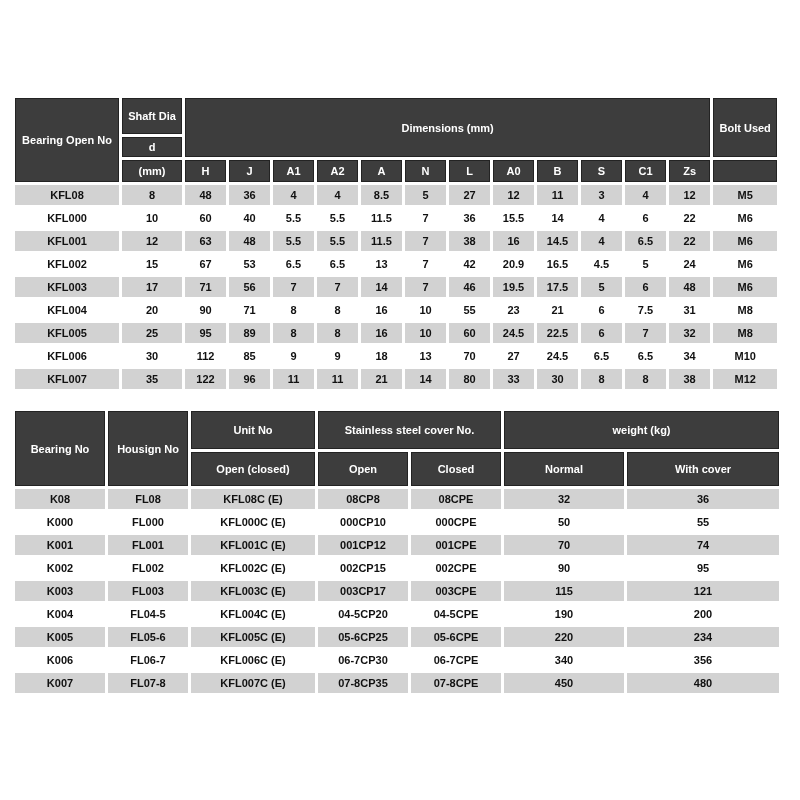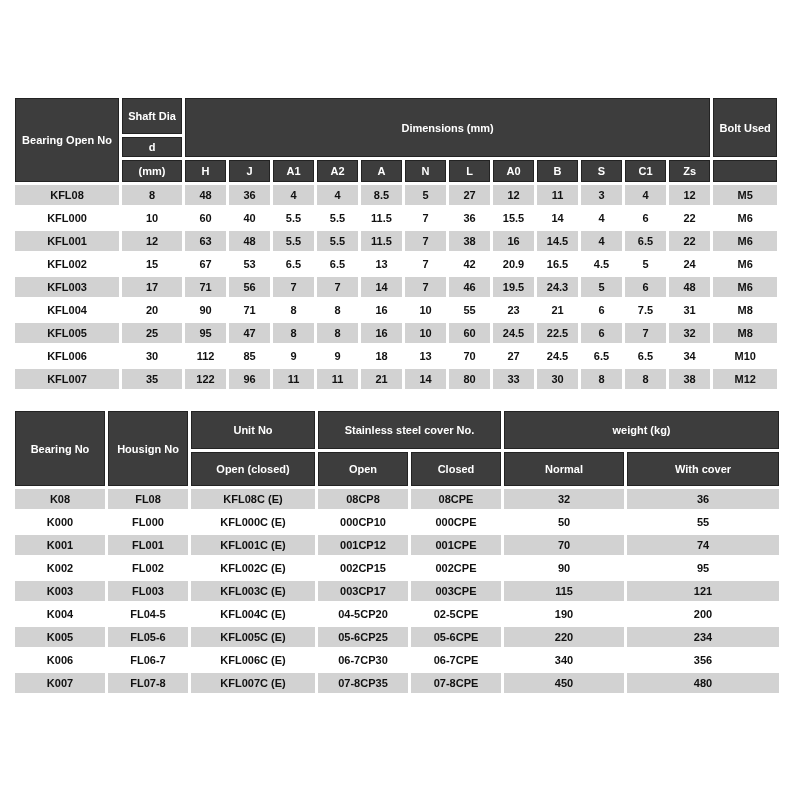--- a/index.html
+++ b/index.html
@@ -168,21 +168,21 @@
           <td>KFL003</td>
           <td>17</td>
           <td>71</td>
           <td>56</td>
           <td>7</td>
           <td>7</td>
           <td>14</td>
           <td>7</td>
           <td>46</td>
           <td>19.5</td>
-          <td>24.3</td>
+          <td>17.5</td>
           <td>5</td>
           <td>6</td>
           <td>48</td>
           <td>M6</td>
         </tr>
         <tr>
           <td>KFL004</td>
           <td>20</td>
           <td>90</td>
           <td>71</td>
@@ -195,21 +195,21 @@
           <td>21</td>
           <td>6</td>
           <td>7.5</td>
           <td>31</td>
           <td>M8</td>
         </tr>
         <tr>
           <td>KFL005</td>
           <td>25</td>
           <td>95</td>
-          <td>47</td>
+          <td>89</td>
           <td>8</td>
           <td>8</td>
           <td>16</td>
           <td>10</td>
           <td>60</td>
           <td>24.5</td>
           <td>22.5</td>
           <td>6</td>
           <td>7</td>
           <td>32</td>
@@ -322,21 +322,21 @@
           <td>003CP17</td>
           <td>003CPE</td>
           <td>115</td>
           <td>121</td>
         </tr>
         <tr>
           <td>K004</td>
           <td>FL04-5</td>
           <td>KFL004C (E)</td>
           <td>04-5CP20</td>
-          <td>02-5CPE</td>
+          <td>04-5CPE</td>
           <td>190</td>
           <td>200</td>
         </tr>
         <tr>
           <td>K005</td>
           <td>FL05-6</td>
           <td>KFL005C (E)</td>
           <td>05-6CP25</td>
           <td>05-6CPE</td>
           <td>220</td>

